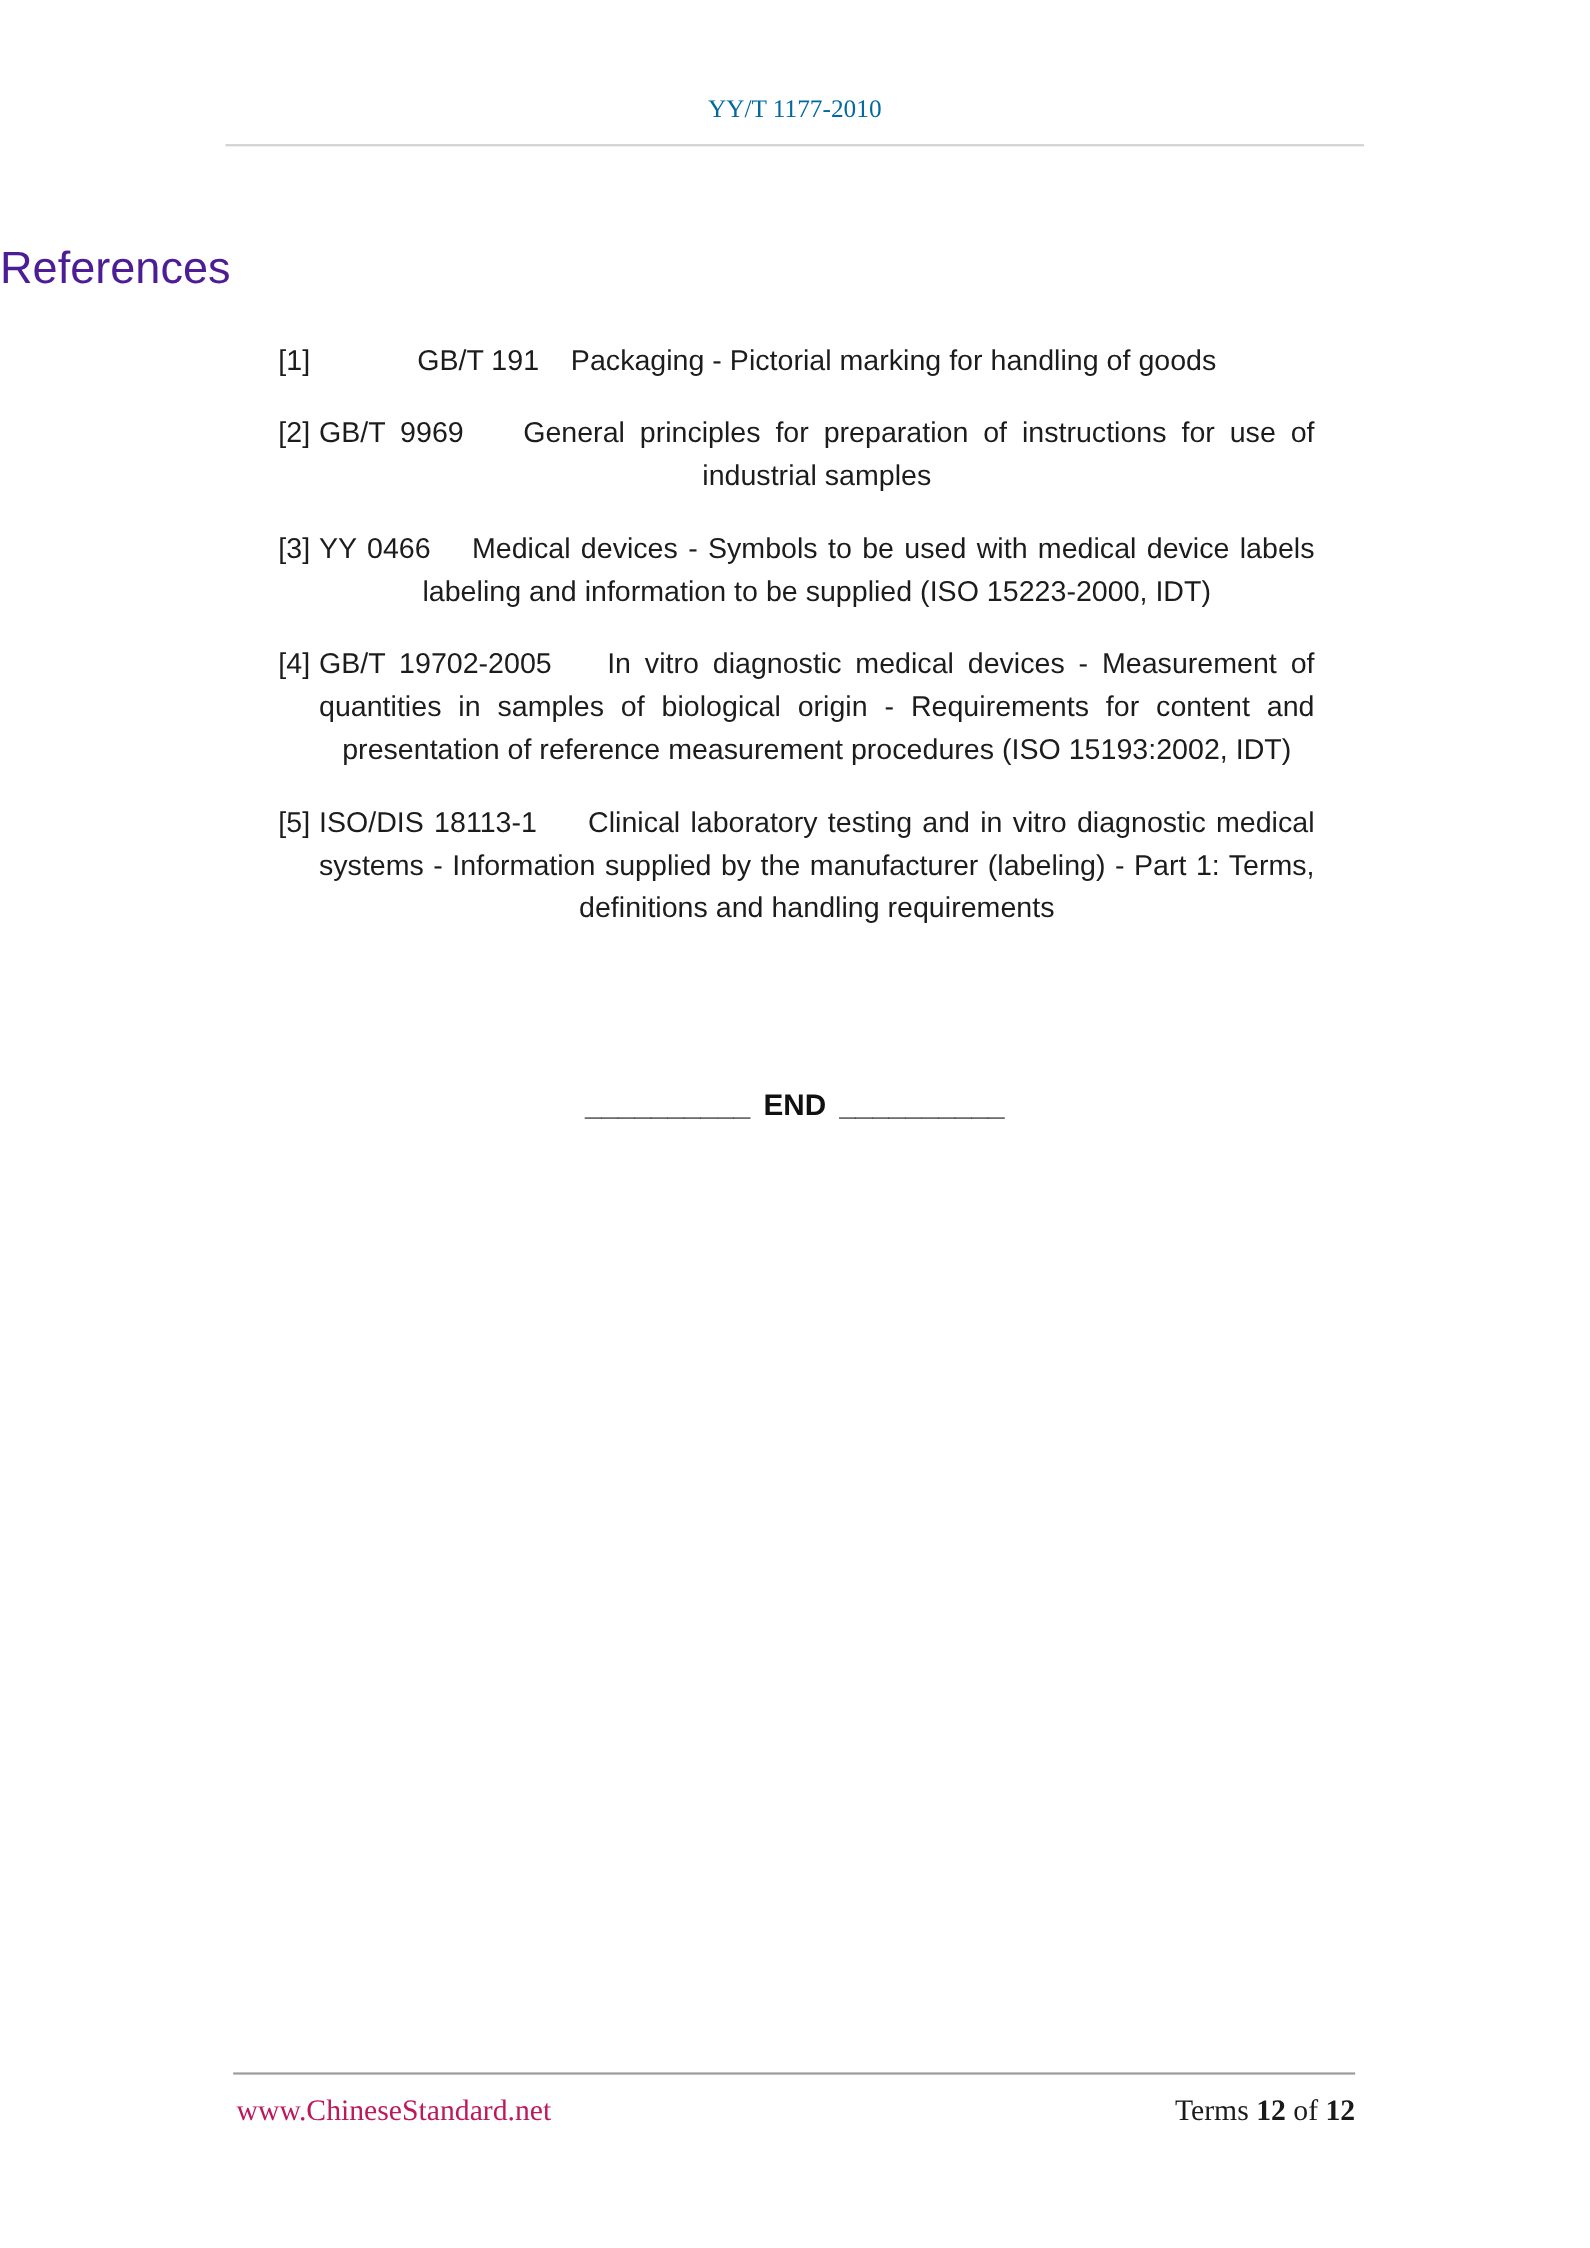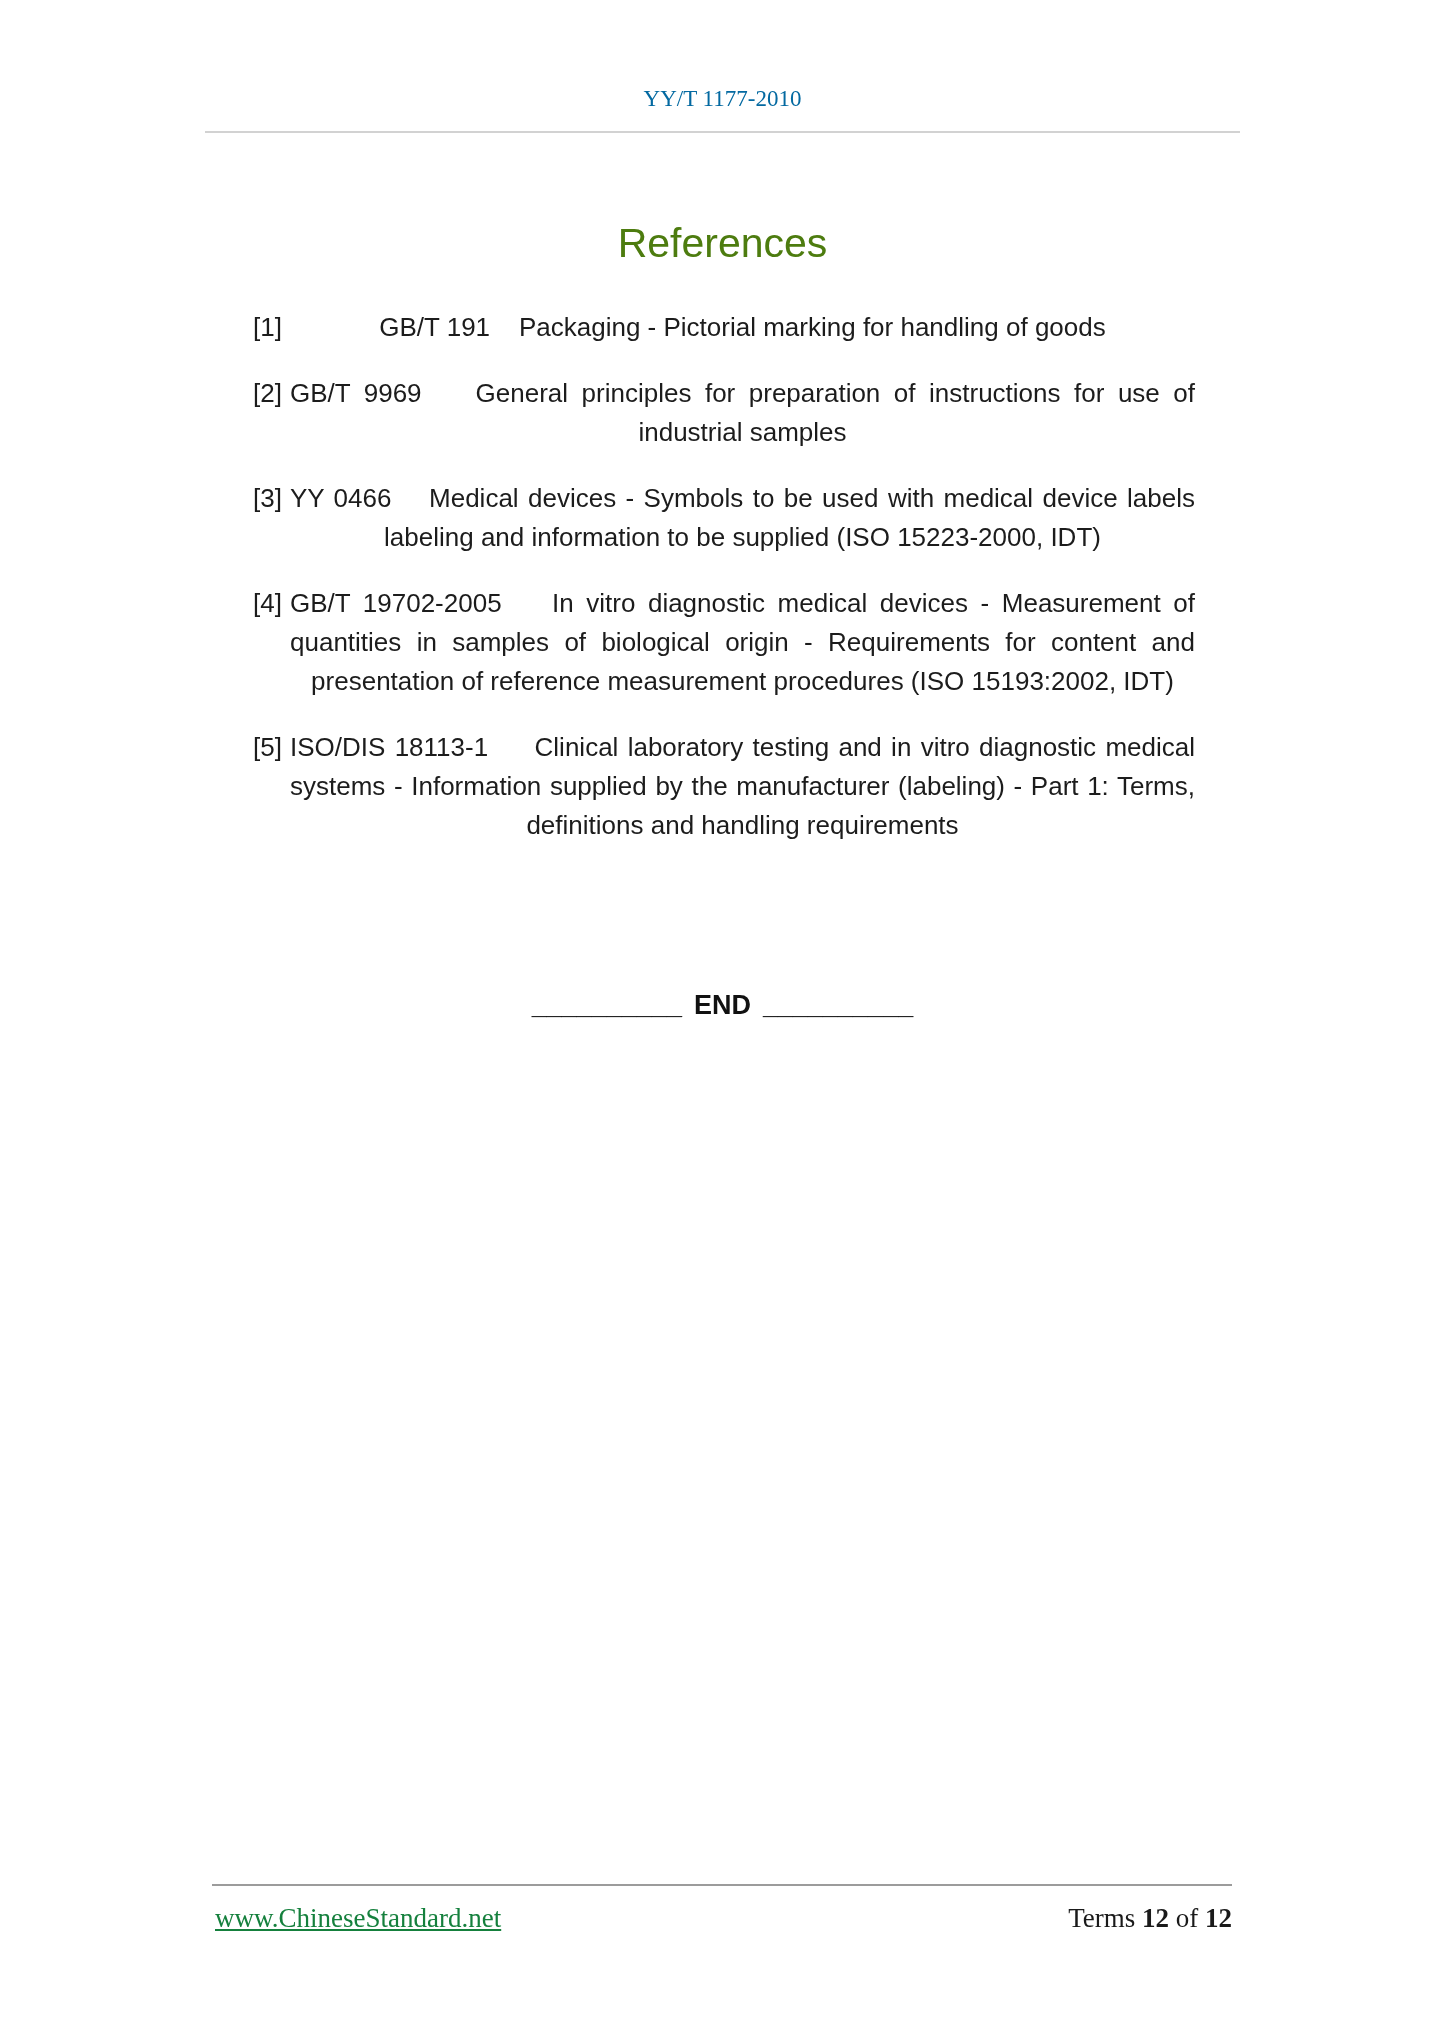--- a/index.html
+++ b/index.html
@@ -34,24 +34,24 @@
     height: 2px;
     background: #d2d2d2;
   }
 
   
   .page-title {
     position: absolute;
     top: 220px;
     left: 0;
     width: 100%;
-    text-align: center;
+    text-align: left;
     font-family: "Liberation Sans", sans-serif;
     font-size: 41px;
-    color: #4d7c0f;
+    color: #4c1d95;
   }
 
   
   .ref-list {
     position: absolute;
     top: 308px;
     left: 253px;
     width: 942px;
     font-family: "Liberation Sans", sans-serif;
     font-size: 26px;
@@ -107,22 +107,21 @@
     left: 215px;
     width: 1017px;
     display: flex;
     justify-content: space-between;
     align-items: baseline;
     font-family: "Liberation Serif", serif;
     font-size: 27px;
     color: #1a1a1a;
   }
   .website-link {
-    color: #15803d;
-    text-decoration: underline;
+    color: #be185d;
     cursor: pointer;
   }
   .page-indicator .num {
     font-weight: bold;
   }
 </style>
 </head>
 <body>
 
 <div class="page">

